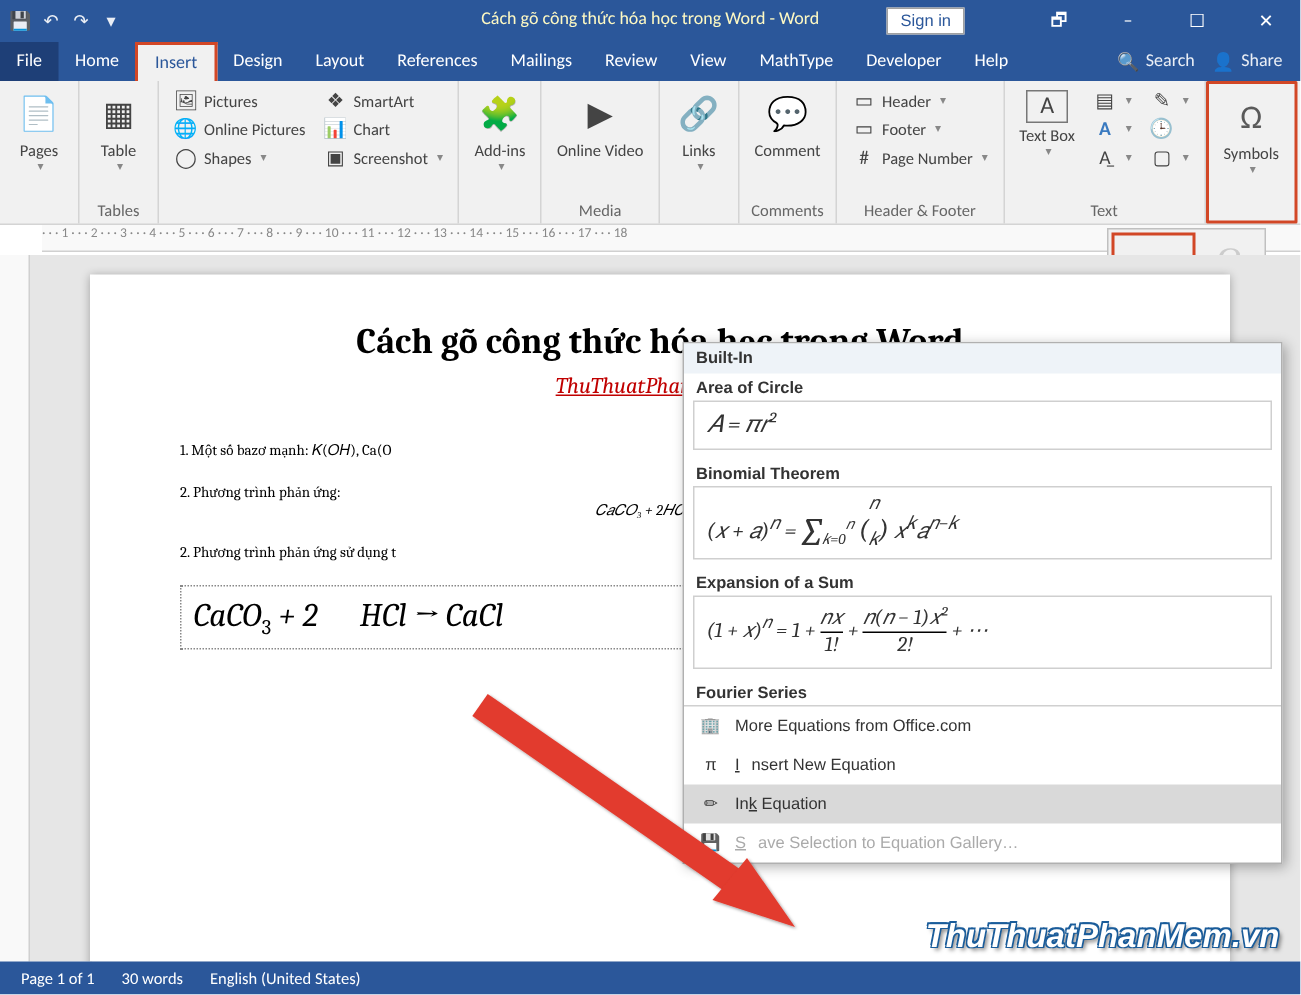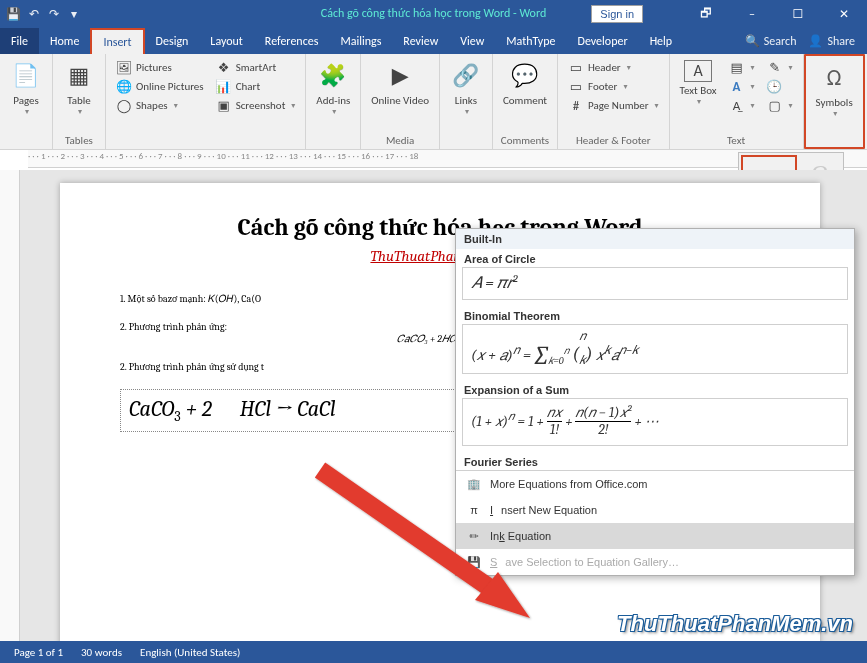--- a/index.html
+++ b/index.html
@@ -17,21 +17,21 @@
   .titlebar {
     height: 28px;
     background: #2b579a;
     color: #fff;
     display: flex;
     align-items: center;
   }
   .qat { display: flex; align-items: center; gap: 4px; padding-left: 6px; }
   .qat .icon { width: 16px; height: 16px; display:flex; align-items:center; justify-content:center; font-size:12px; color:#fff; opacity:0.9; }
   .titlebar-spacer { flex:1; }
-  .doc-title { position:absolute; left:0; right:0; text-align:center; color:#5eead4; font-size:12px; pointer-events:none; top:6px; }
+  .doc-title { position:absolute; left:0; right:0; text-align:center; color:#fef9c3; font-size:12px; pointer-events:none; top:6px; }
   .signin {
     background:#fff; color:#2b579a; font-size:11px; padding:2px 8px; border:1px solid #a0a0a0; margin-right:40px; cursor:pointer;
   }
   .window-controls { display:flex; }
   .win-btn { width:46px; height:28px; display:flex; align-items:center; justify-content:center; color:#fff; }
   
   .tabs-row {
     height: 26px;
     background: #2b579a;
     display:flex;

